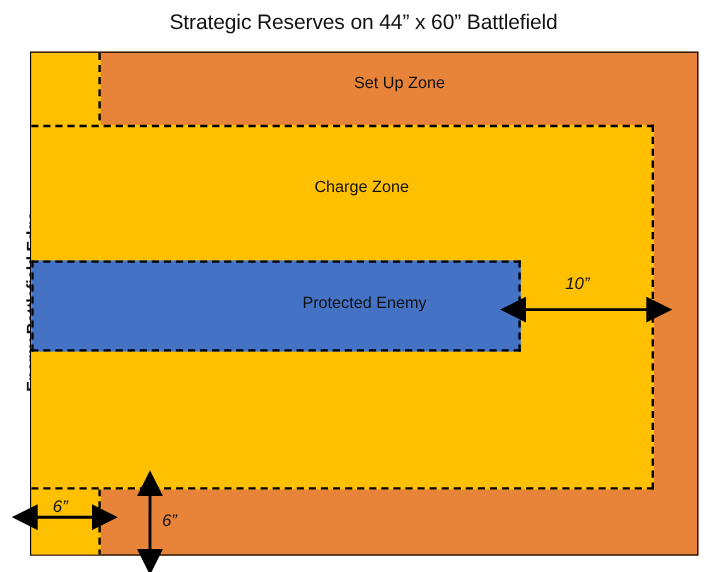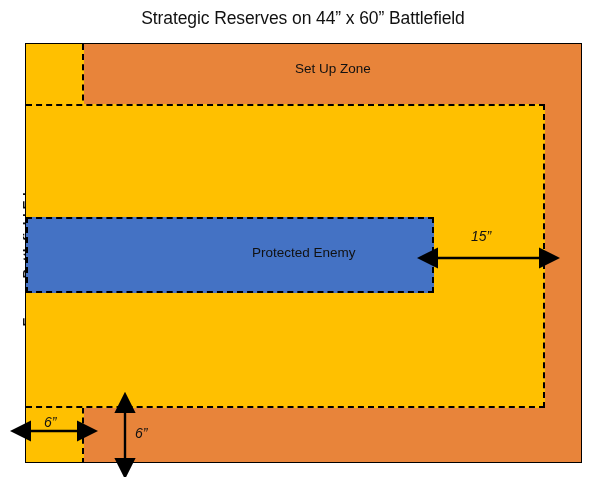--- a/index.html
+++ b/index.html
@@ -145,24 +145,25 @@
     <div class="left-strip"></div>
 
     <div class="charge-zone"></div>
 
     <div class="protected-zone"></div>
 
   </div>
 
   <div class="zone-label label-setup">Set Up Zone</div>
 
+  <div class="zone-label label-charge">Charge Zone</div>
 
   <div class="zone-label label-protect">Protected Enemy</div>
 
-  <div class="measure-text m12">15”</div>
+  <div class="measure-text m12">10”</div>
 
   <div class="measure-text m6h">6”</div>
 
   <div class="measure-text m6v">6”</div>
 
   <svg class="anno-svg" viewBox="0 0 606 477">
     <defs>
       <marker id="ah-start" markerWidth="9" markerHeight="9" refX="8" refY="4.5" orient="auto" markerUnits="strokeWidth">
         <path d="M 9,0 L 0,4.5 L 9,9 z" fill="#000000"></path>
       </marker>

